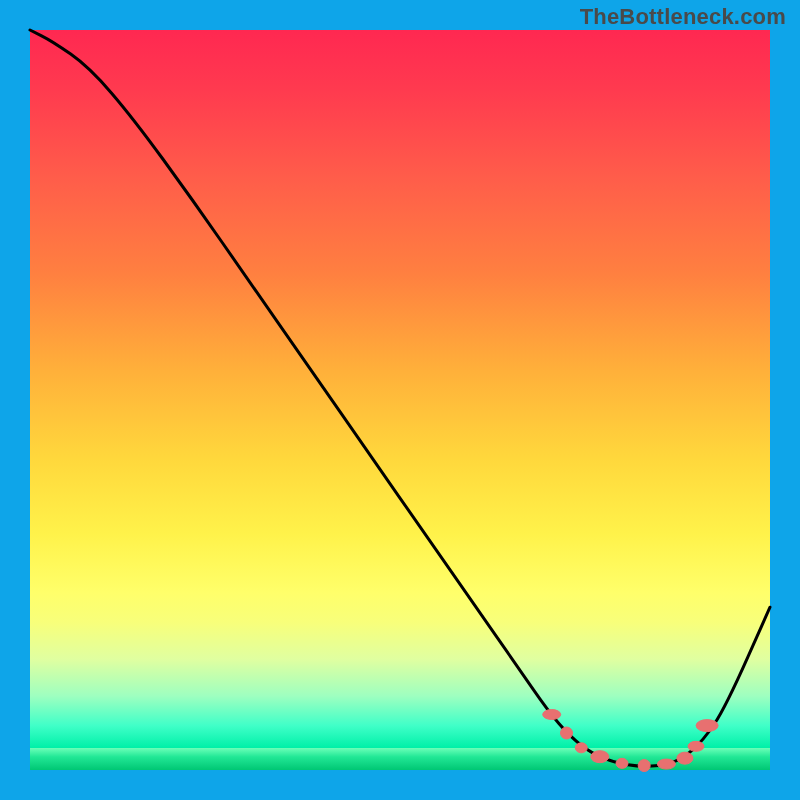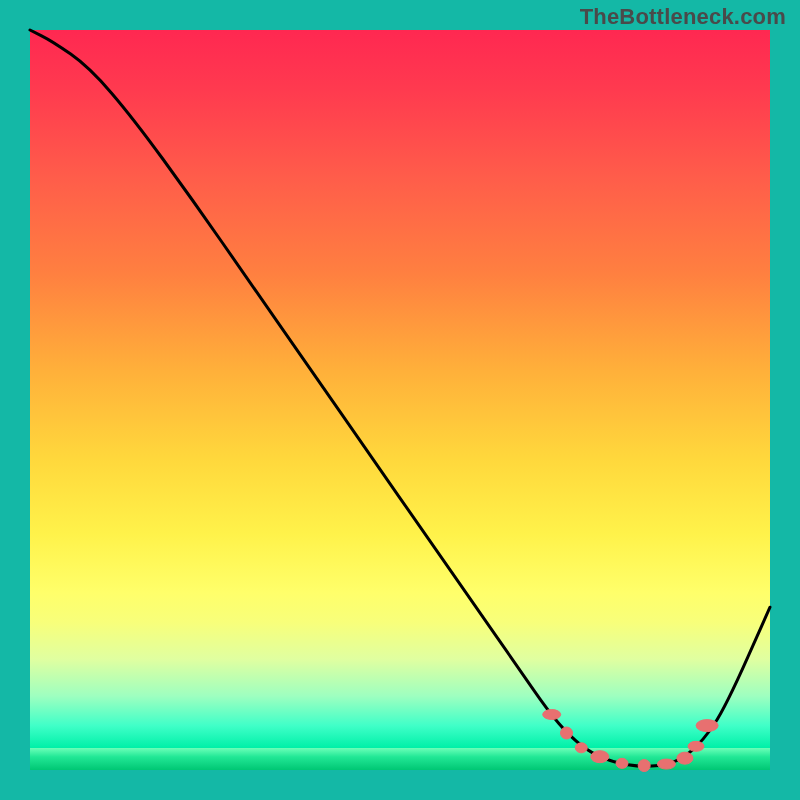--- a/index.html
+++ b/index.html
@@ -1,21 +1,21 @@
 <!DOCTYPE html>
 <html><head>
 <meta charset="utf-8">
 <style>
   * { margin: 0; padding: 0; box-sizing: border-box; }
   html, body { width: 800px; height: 800px; overflow: hidden; background: #000; }
   .frame {
     position: relative;
     width: 800px;
     height: 800px;
-    background: #14b8a6;
+    background: #0ea5e9;
   }
   .watermark {
     position: absolute;
     top: 4px;
     right: 14px;
     font-family: Arial, Helvetica, sans-serif;
     font-size: 22px;
     font-weight: bold;
     color: #4a4a4a;
     letter-spacing: 0.2px;

